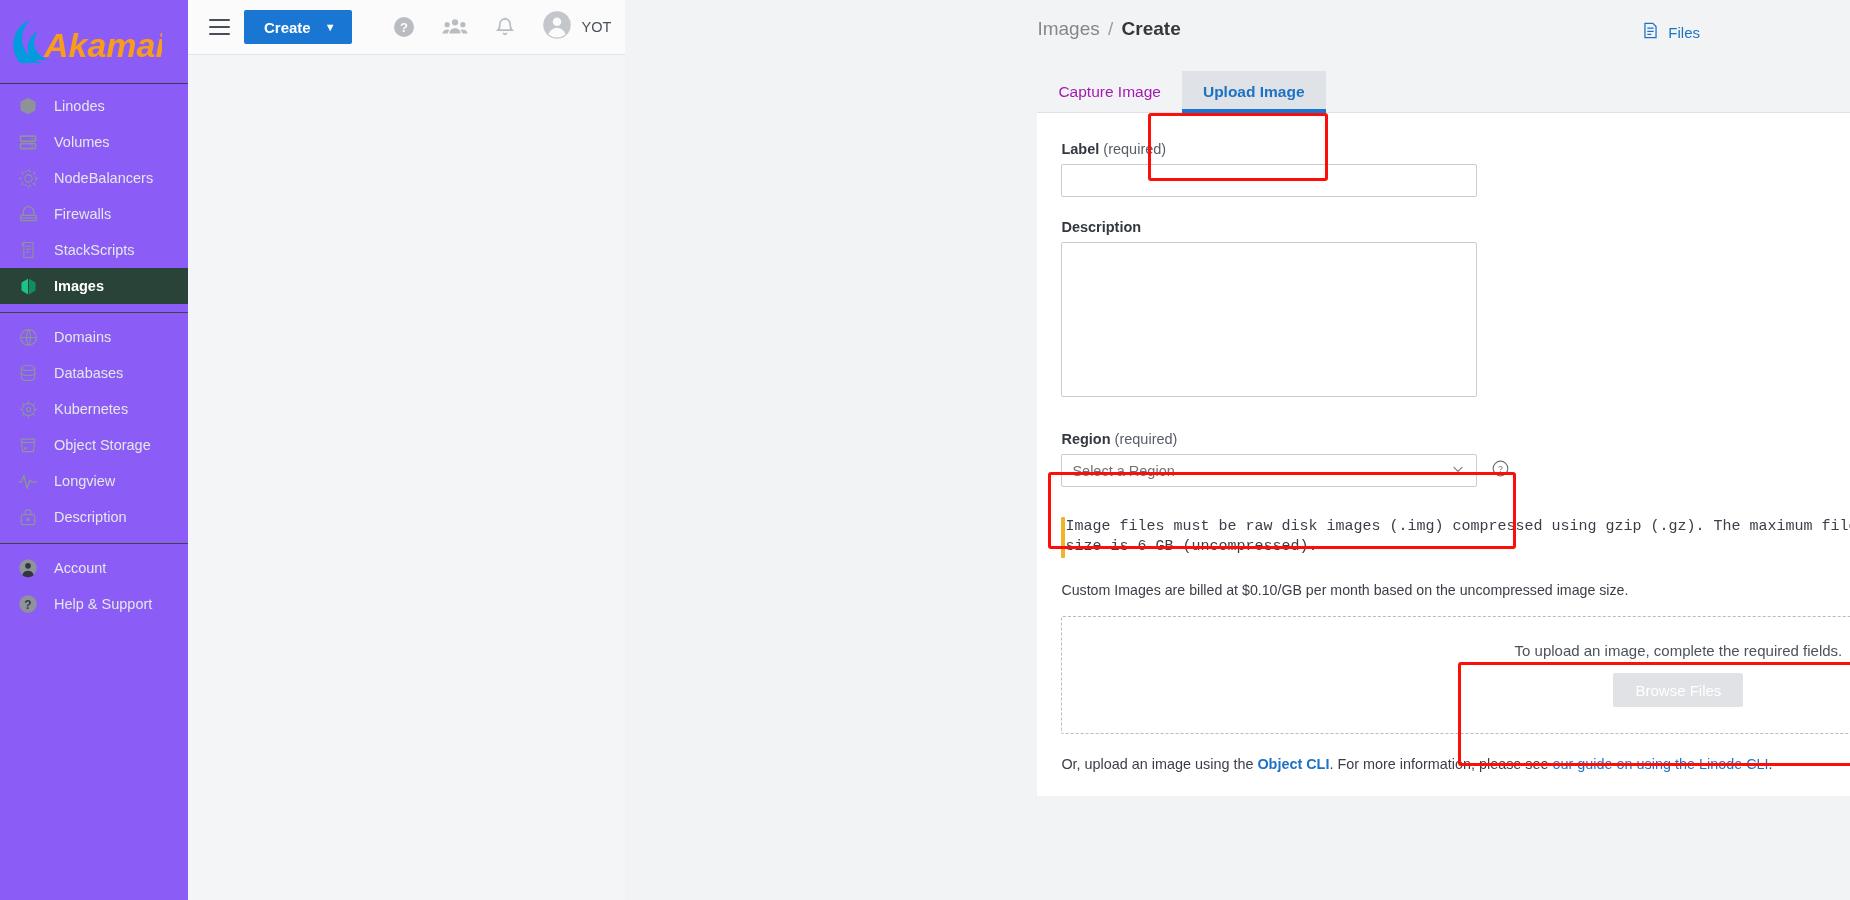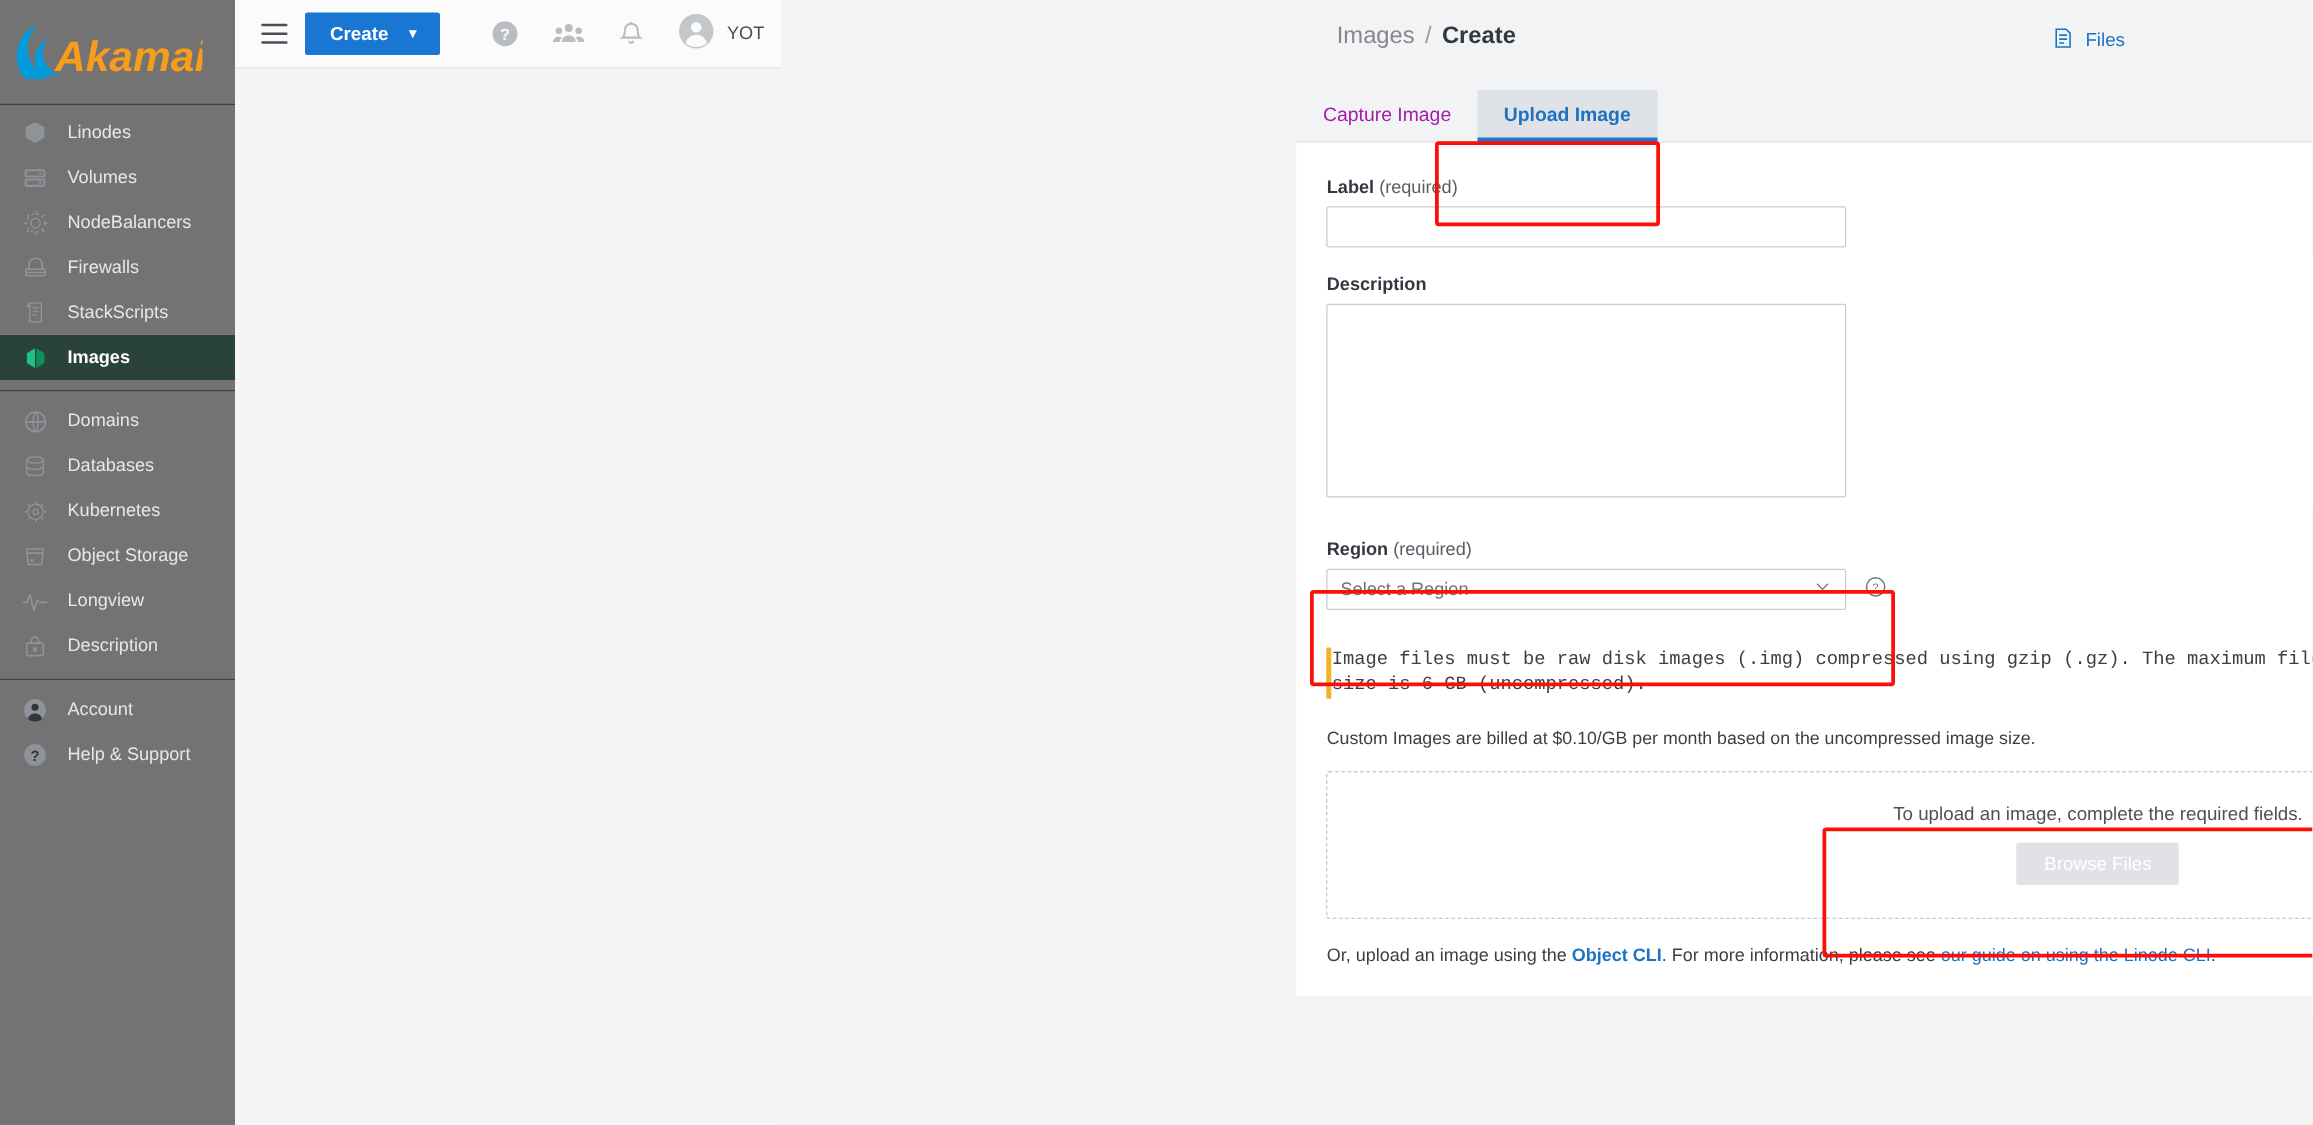--- a/index.html
+++ b/index.html
@@ -8,21 +8,21 @@
     width: 1850px; height: 900px;
     overflow: hidden;
     font-family: "Liberation Sans", sans-serif;
     background: #f4f5f7;
   }
   .app { position: relative; width: 1850px; height: 900px; display: flex; }
 
   
   .sidebar {
     width: 188px; height: 900px;
-    background: #737373;
+    background: #8b5cf6;
     flex: 0 0 188px;
     display: flex; flex-direction: column;
     overflow: hidden;
   }
   .logo-wrap {
     height: 84px;
     display: flex; align-items: center;
     padding-left: 10px;
     border-bottom: 1px solid #3a3f46;
   }
@@ -114,21 +114,20 @@
   
   .content {
     flex: 1 1 auto;
     background: #f2f3f5;
     overflow: hidden;
     position: relative;
   }
   .page-head {
     display: flex; align-items: flex-start; justify-content: space-between;
     padding: 18px 150px 0 412px;
-    margin-left: 32px;
   }
   .breadcrumb { font-size: 19px; color: #84878c; font-weight: 400; }
   .breadcrumb .sep { color: #9a9da2; margin: 0 3px; }
   .breadcrumb .cur { color: #33383d; font-weight: 700; }
 
   .docs-link {
     display: flex; align-items: center; gap: 8px;
     color: #1e72c4; font-size: 15px; cursor: pointer;
     margin-top: 3px;
   }

